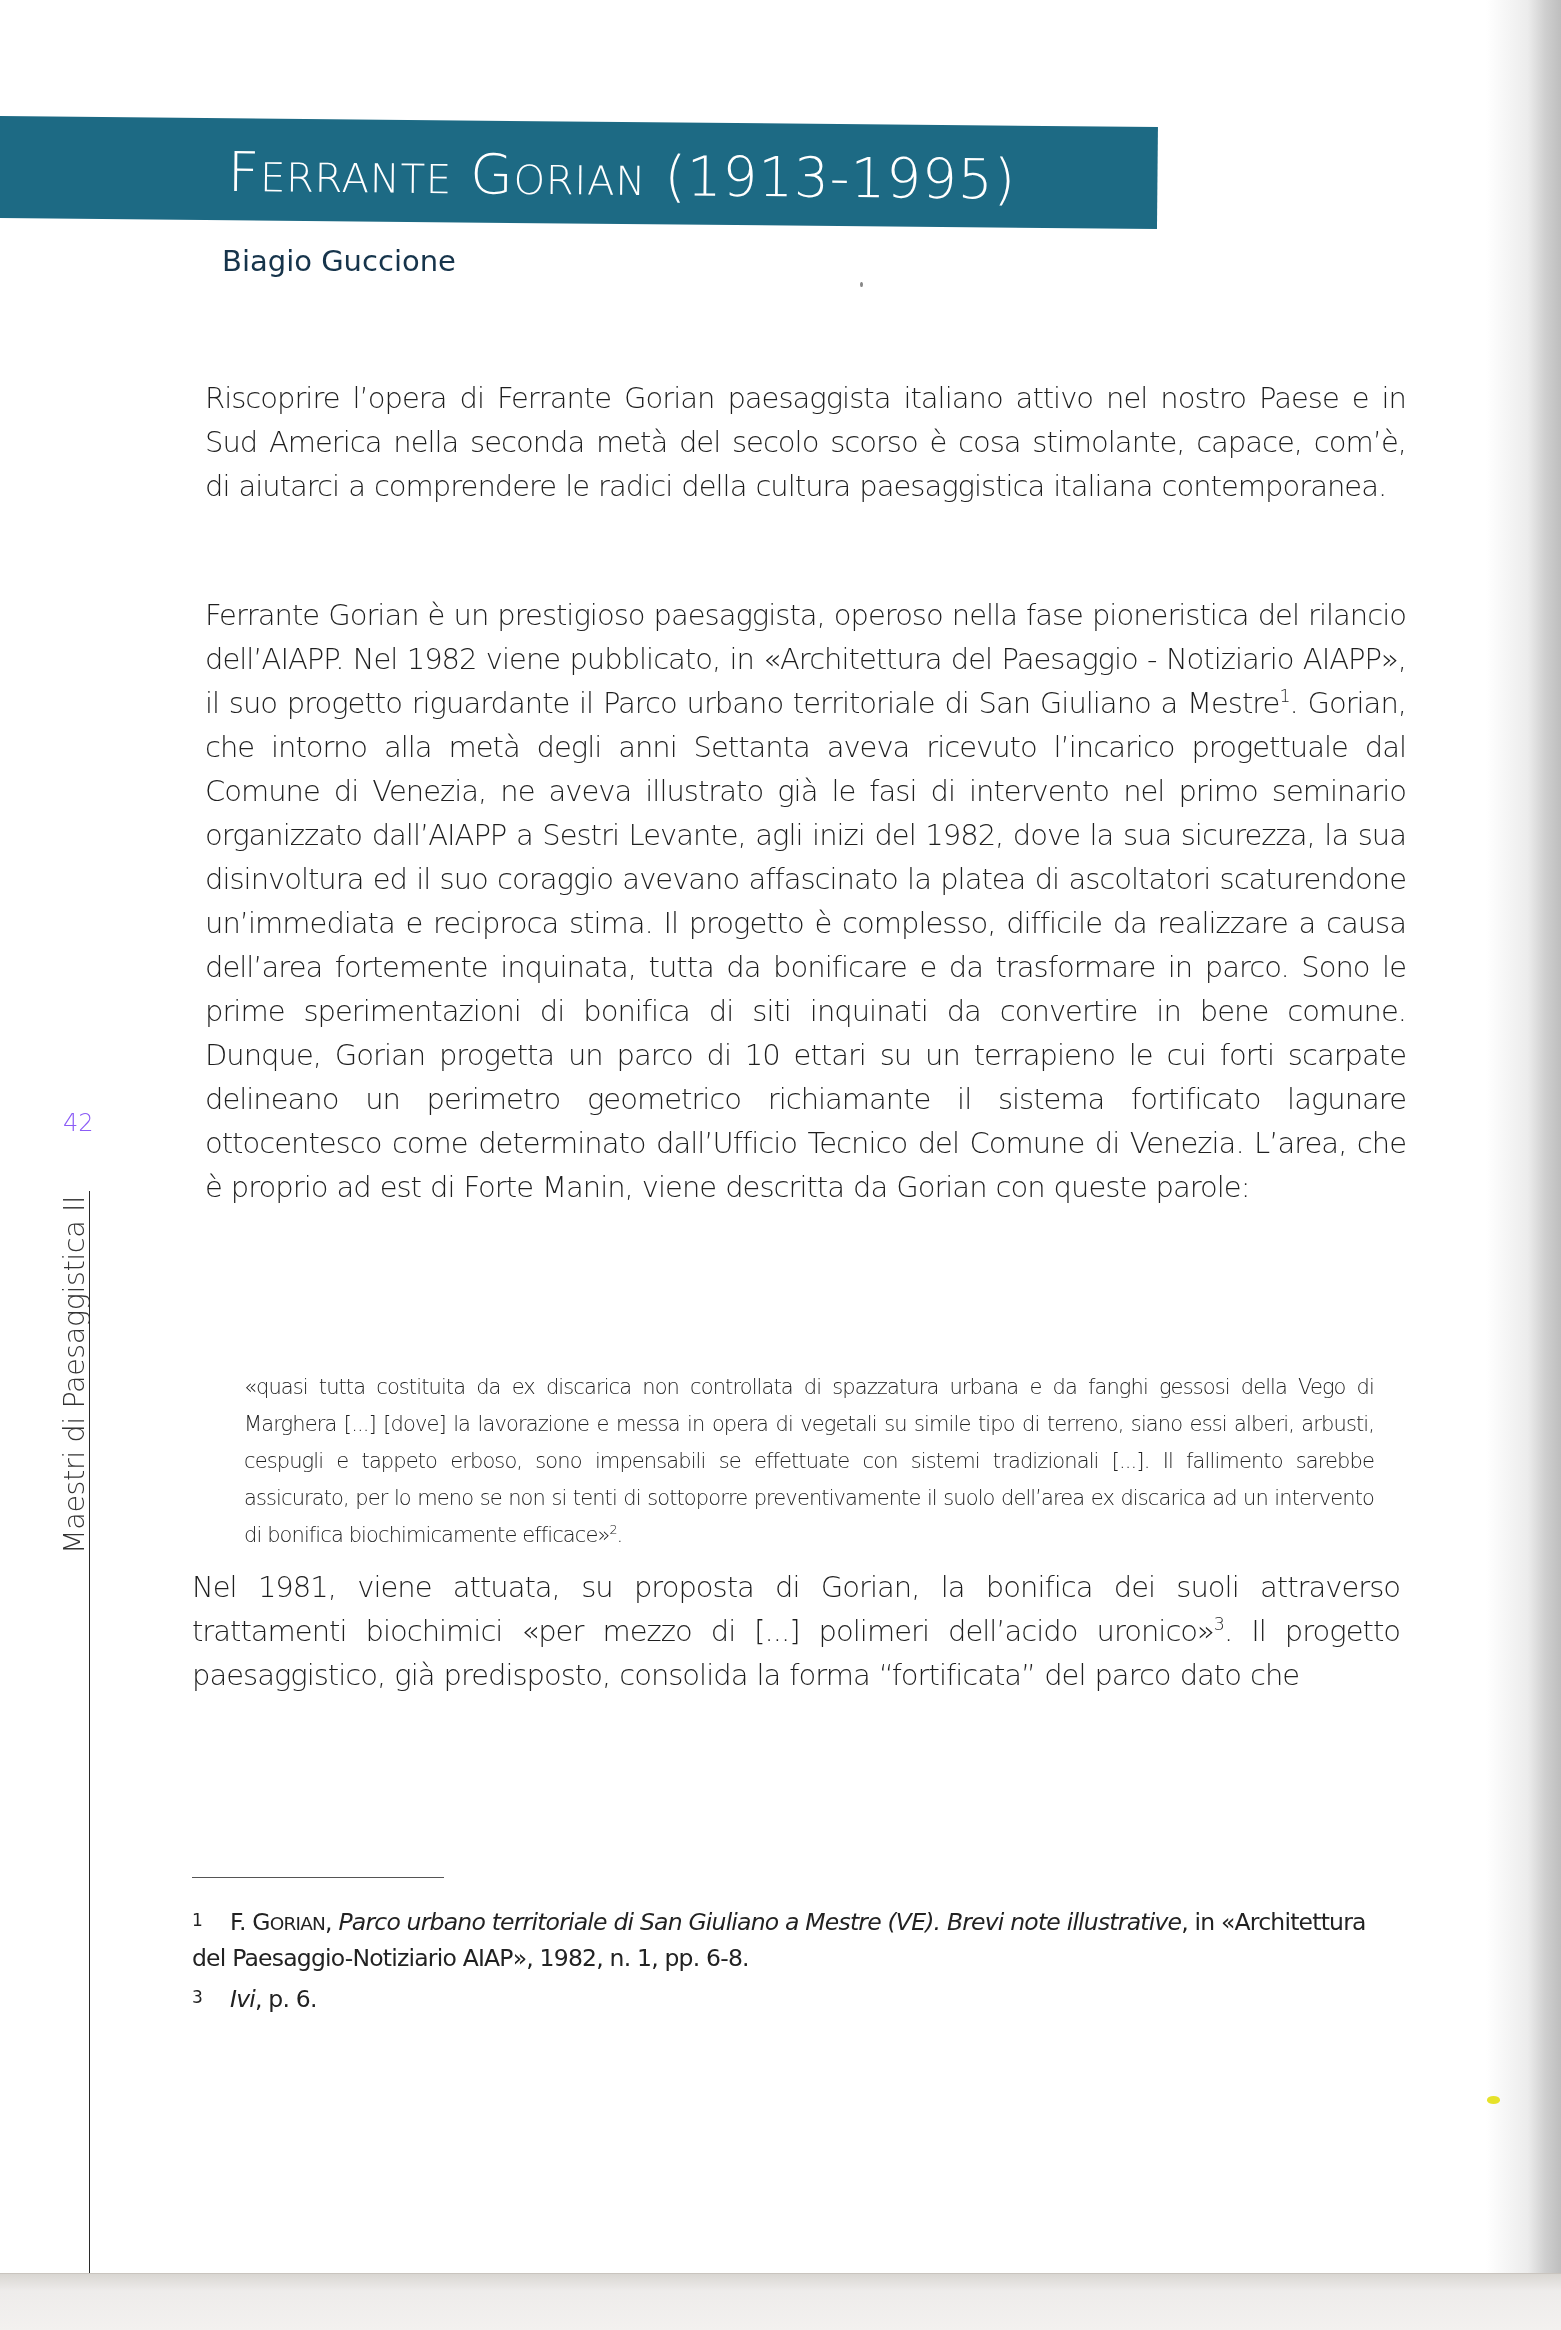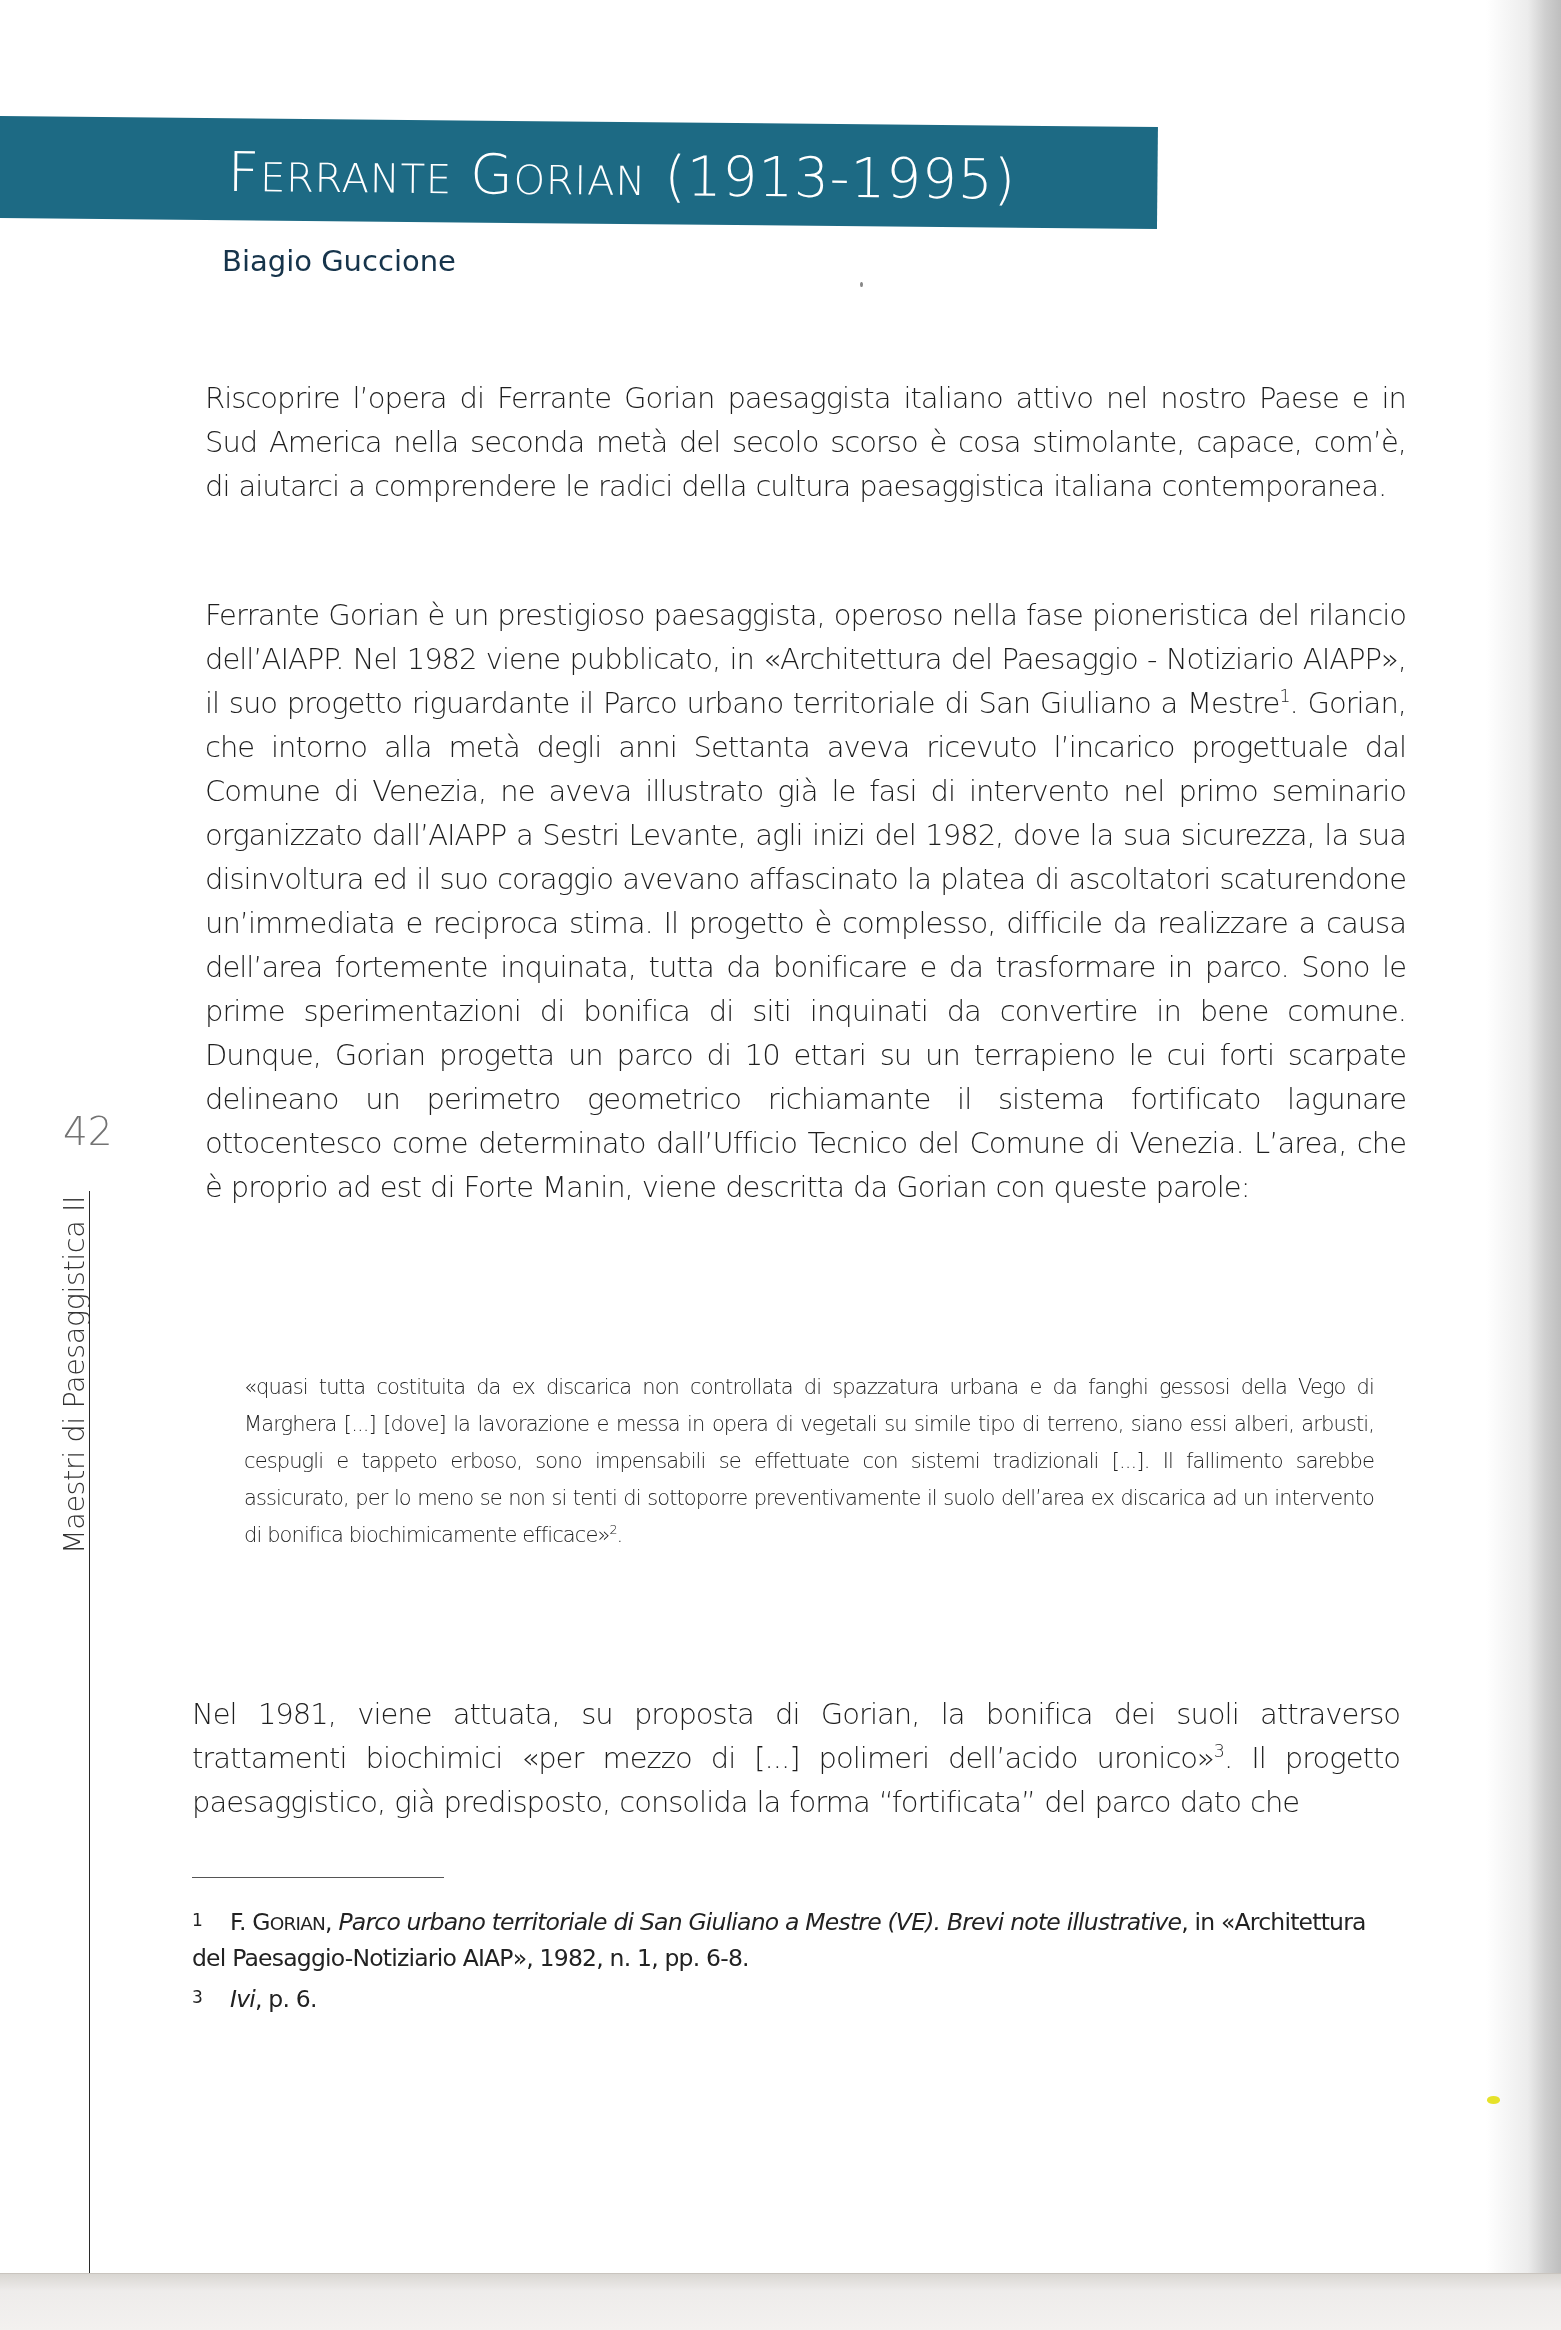--- a/index.html
+++ b/index.html
@@ -81,21 +81,21 @@
       text-align: justify;
       font-family: "DejaVu Sans", sans-serif;
       font-weight: 300;
       color: #1f1f1f;
       letter-spacing: -1px;
       word-spacing: 0.8px;
     }
     .body-text p { margin: 0; }
     .p1 { top: 376px; }
     .p2 { top: 593px; }
-    .p3 { top: 1692px; left: 192px; width: 1208px; line-height: 44px; }
+    .p3 { top: 1565px; left: 192px; width: 1208px; line-height: 44px; }
     .blockquote {
       position: absolute;
       left: 244px;
       top: 1369px;
       width: 1130px;
       font-size: 21px;
       line-height: 37px;
       text-align: justify;
       color: #222;
       letter-spacing: -0.9px;
@@ -131,22 +131,22 @@
       vertical-align: top;
       position: relative;
       top: -1.7px;
     }
     .fn .sc { font-size: 18.5px; }
     .fn i { font-style: italic; }
     .page-number {
       position: absolute;
       left: 63px;
       top: 1109px;
-      font-size: 39px;
-      color: #737373;
+      font-size: 24px;
+      color: #8b5cf6;
       font-weight: 300;
     }
     .running-title {
       position: absolute;
       left: 57px;
       top: 1554px;
       width: 420px;
       transform: rotate(-90deg);
       transform-origin: left top;
       font-size: 28.6px;

